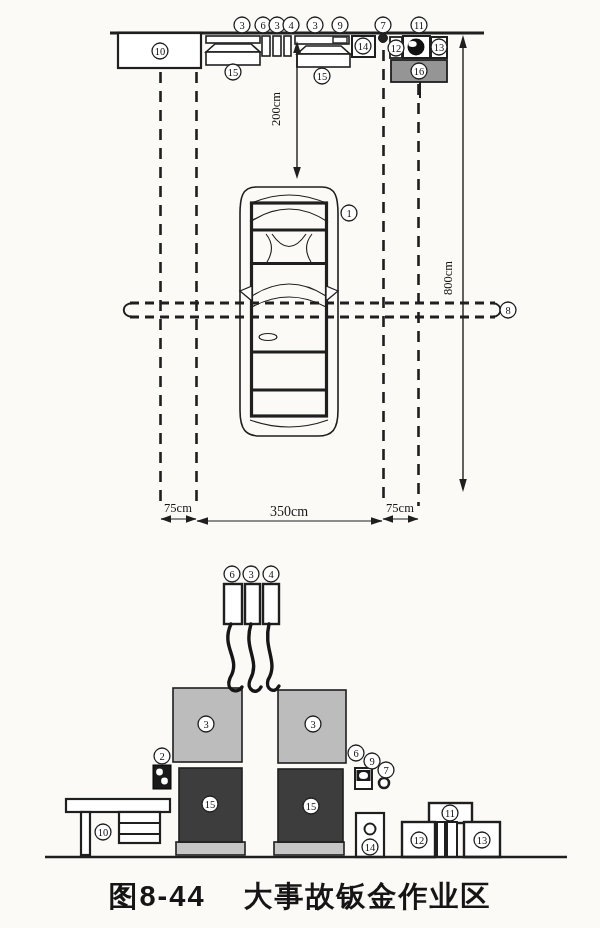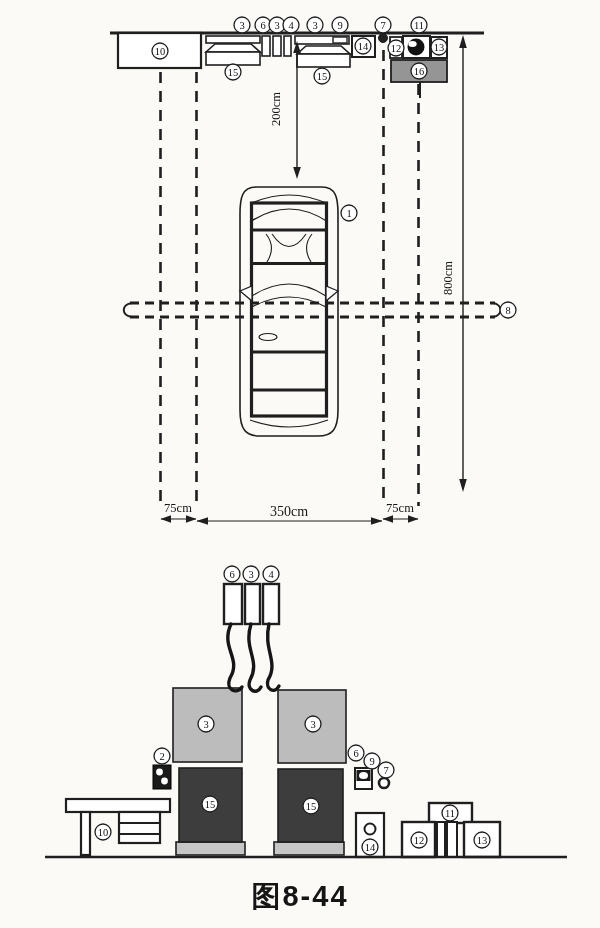--- a/index.html
+++ b/index.html
@@ -341,15 +341,16 @@
           <g>
             <circle cx="482" cy="840" r="8" class="co-c"></circle>
             <text x="482" y="843.6" class="co-t">13</text>
           </g>
         </g>
   </g>
 </svg>
 
 <div class="caption">
   <span>图8-44</span>
+  <span>大事故钣金作业区</span>
 </div>
 
 </div>
 
 </body></html>

